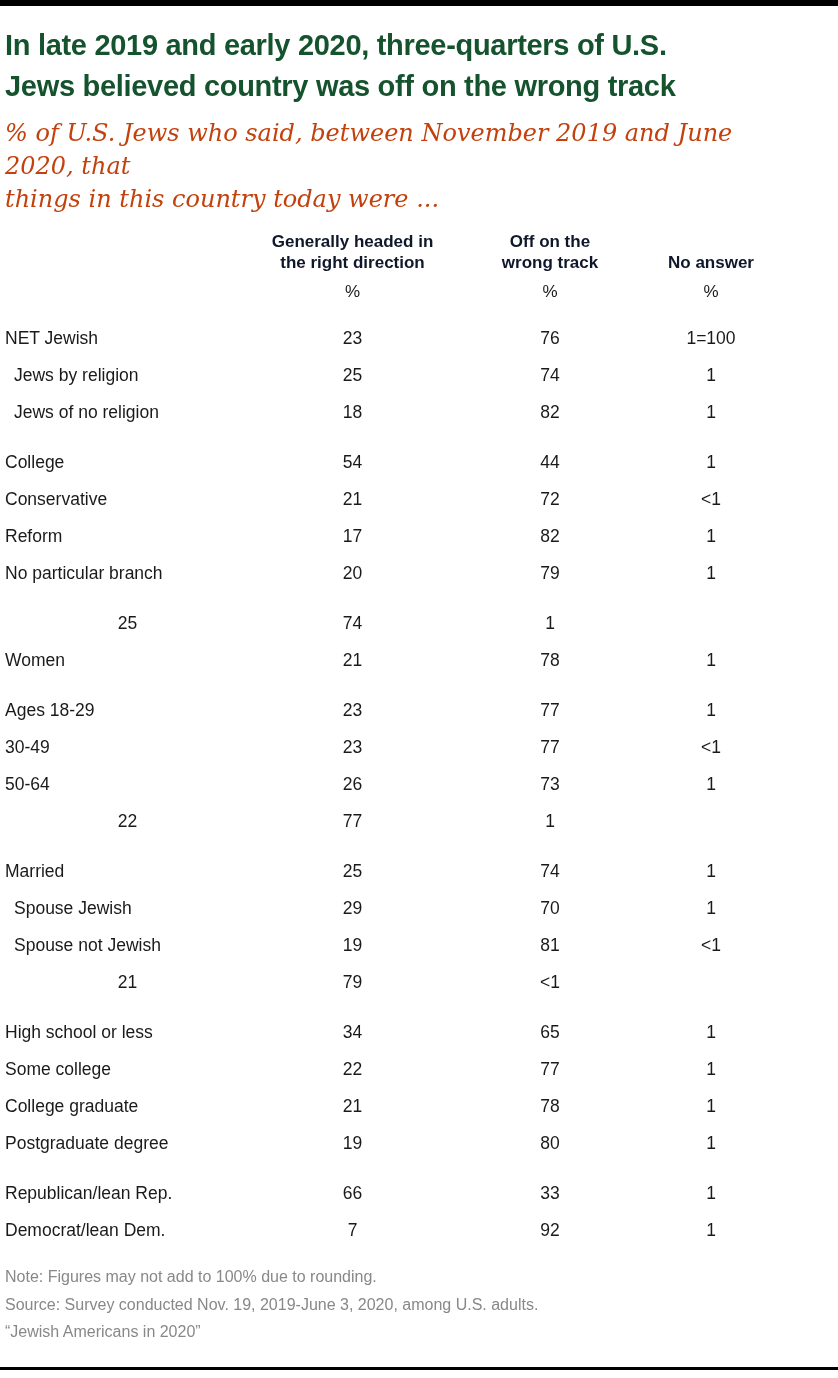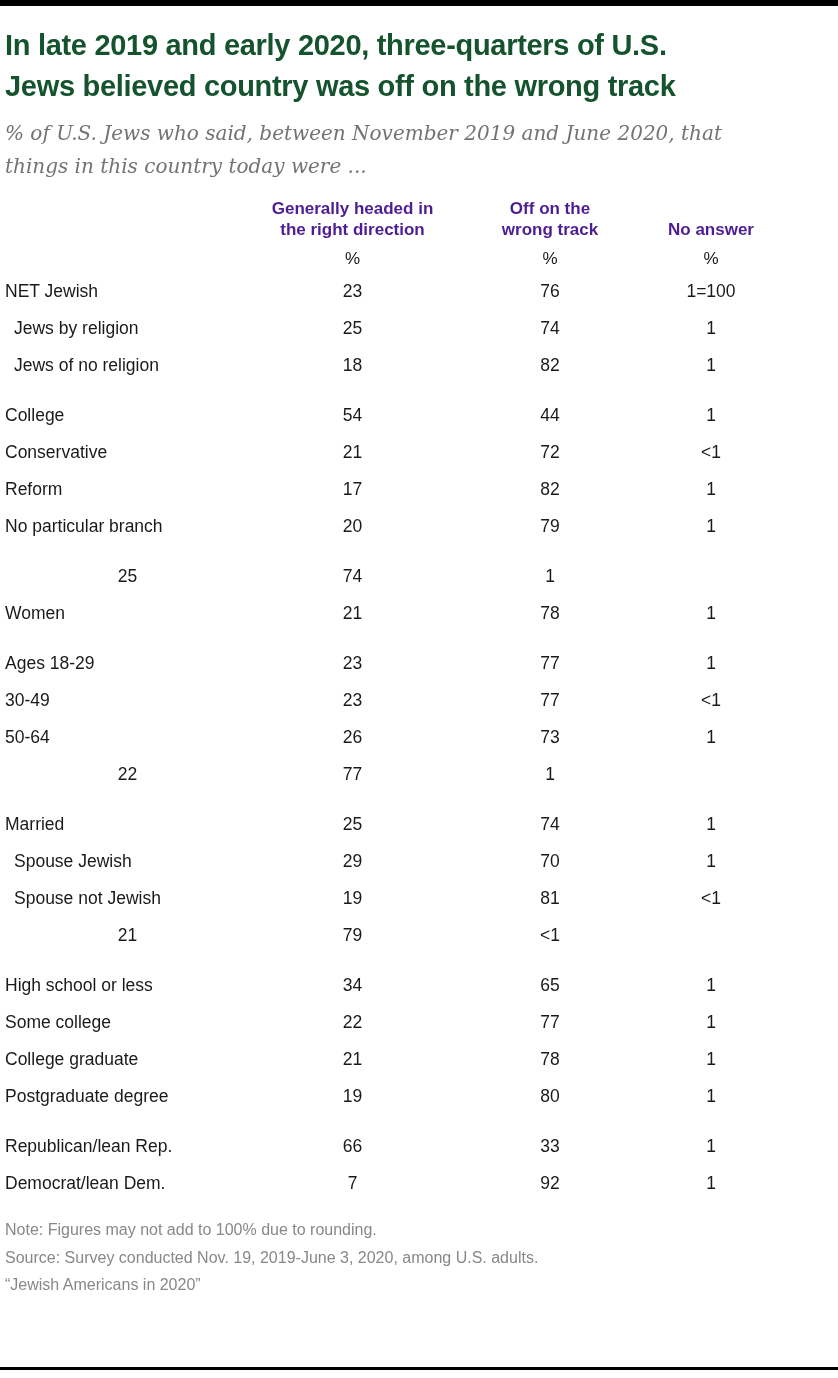--- a/index.html
+++ b/index.html
@@ -38,48 +38,48 @@
     line-height: 41px;
     font-weight: bold;
     letter-spacing: -0.3px;
     color: #14532d;
     white-space: pre-line;
   }
   .subtitle {
     margin-top: 10px;
     font-family: "DejaVu Serif", serif;
     font-style: italic;
-    font-size: 20px;
+    font-size: 24px;
     line-height: 33px;
-    color: #737373;
+    color: #c2410c;
     white-space: pre-line;
   }
   .grid {
     display: grid;
     grid-template-columns: 245px 205px 190px 132px;
   }
   .header-row {
     margin-top: 15px;
     align-items: end;
   }
   .header-cell {
     font-weight: bold;
     font-size: 17px;
     line-height: 21px;
     text-align: center;
     white-space: pre-line;
-    color: #4c1d95;
+    color: #0f172a;
   }
   .unit-row { margin-top: 9px; }
   .unit-cell {
     text-align: center;
     font-size: 17px;
     color: #1a1a1a;
   }
-  .table-body { margin-top: 4px; }
+  .table-body { margin-top: 18px; }
   .group { margin-top: 13px; }
   .group:first-child { margin-top: 0; }
   .row {
     height: 37px;
     align-items: center;
     font-size: 17.5px;
   }
   .cell.label { text-align: left; }
   .row.indent .cell.label { padding-left: 9px; }
   .cell.val { text-align: center; }

